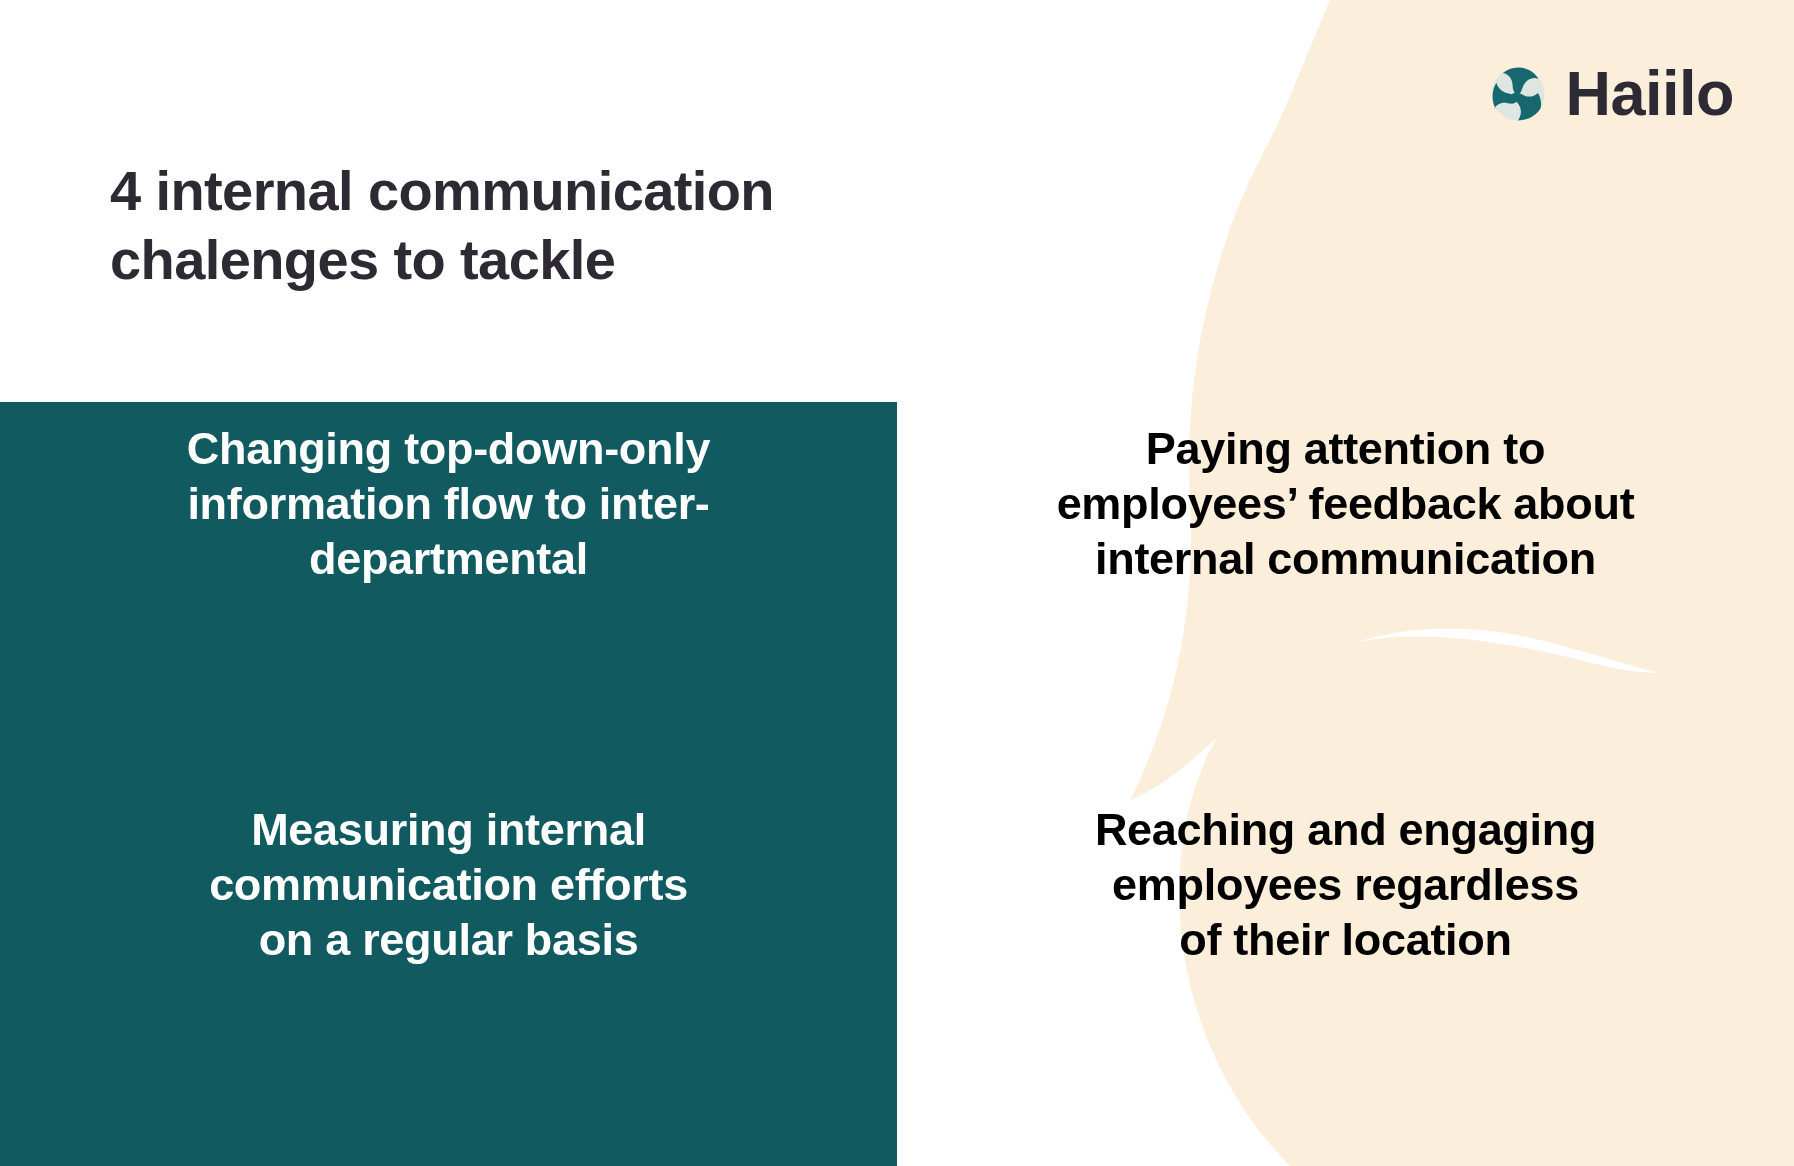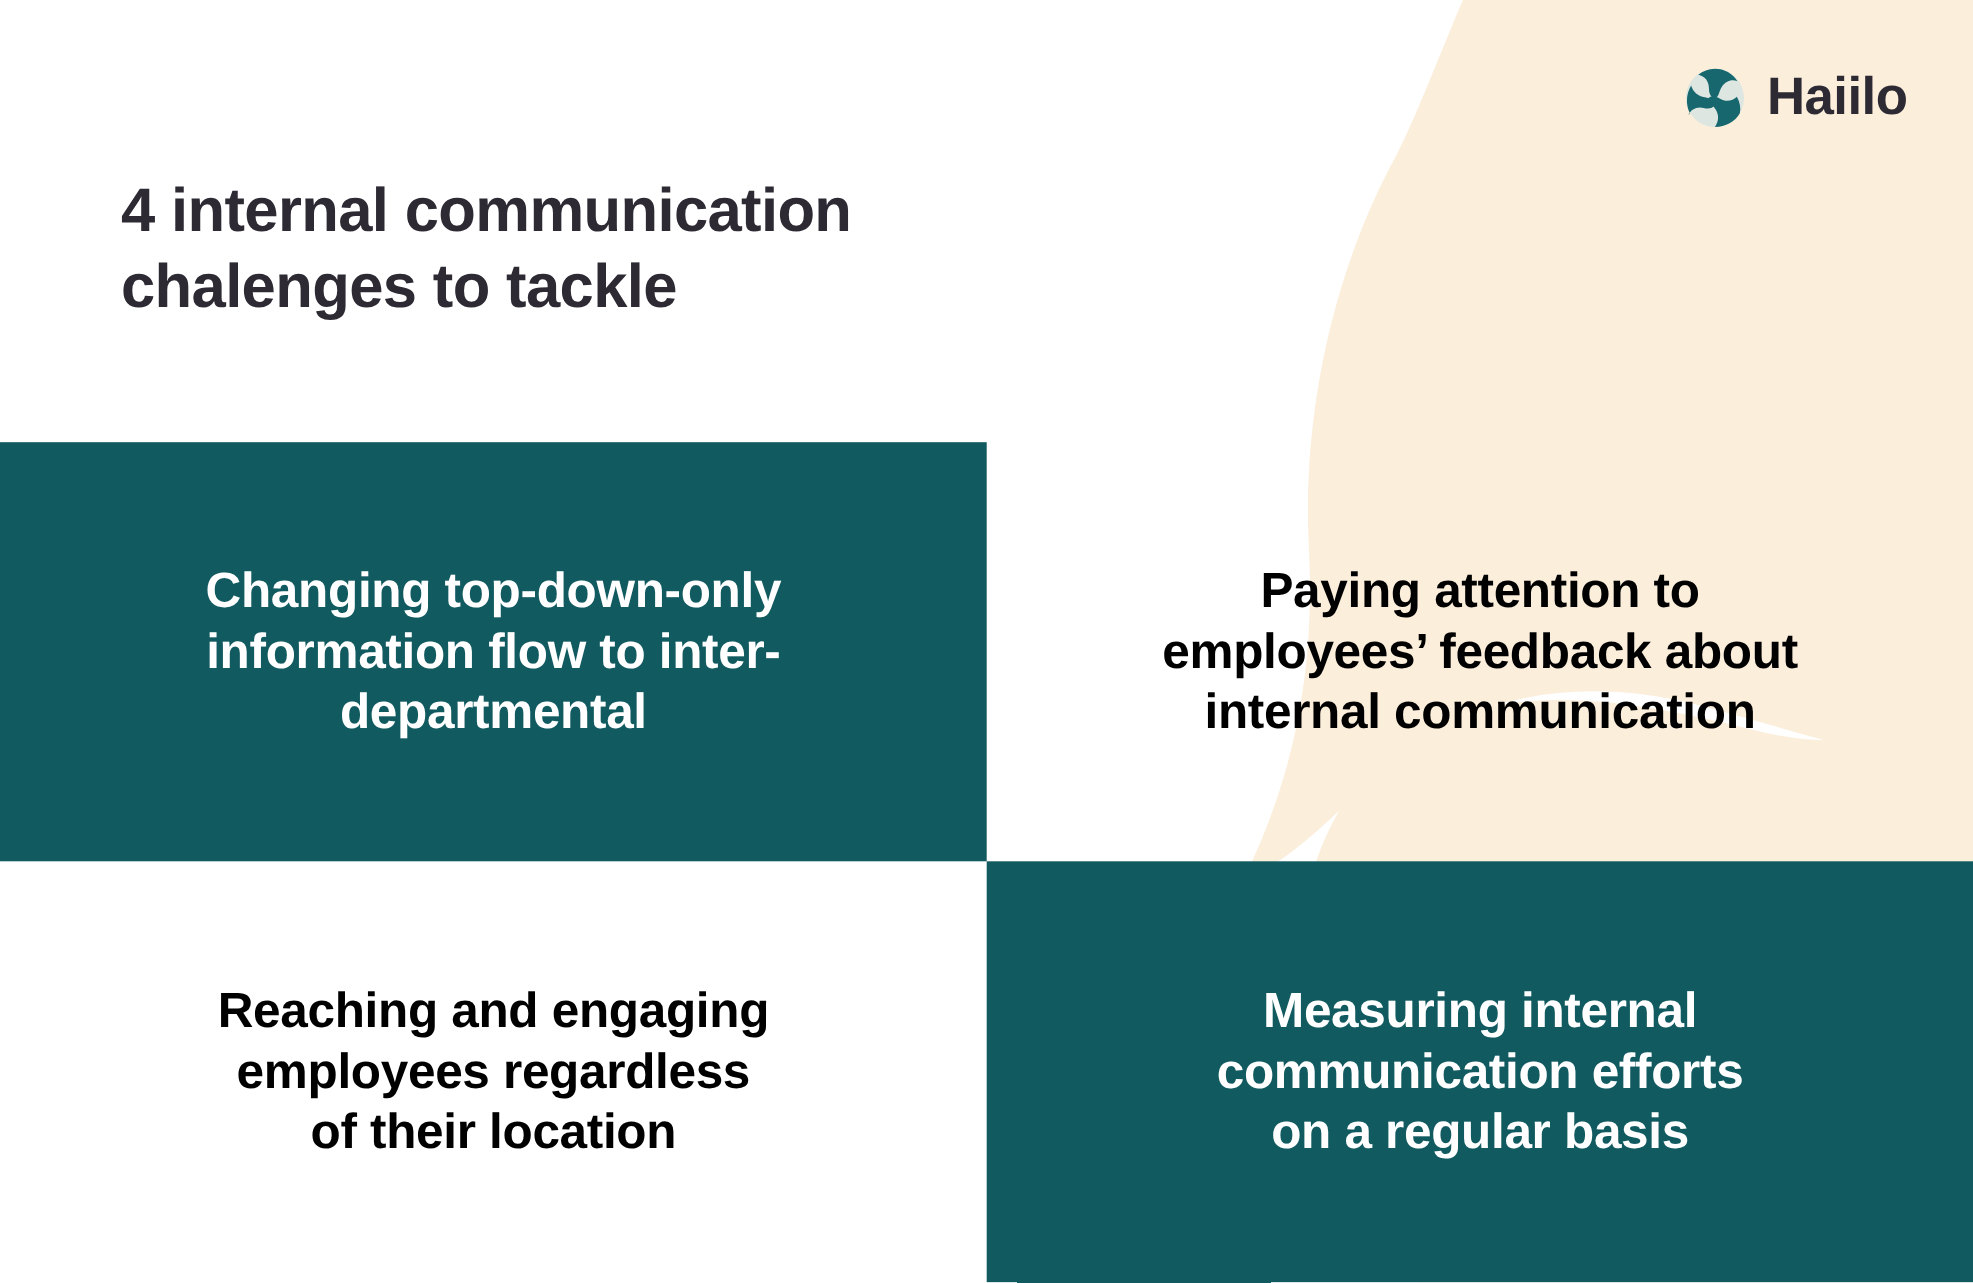--- a/index.html
+++ b/index.html
@@ -55,42 +55,41 @@
     display: flex;
     align-items: center;
     gap: 20px;
   }
   #brand-logo .mark {
     width: 54px;
     height: 54px;
     display: block;
   }
   #brand-logo .wordmark {
-    font-size: 48px;
+    font-size: 63px;
     font-weight: bold;
     letter-spacing: -0.5px;
     color: #2D2A33;
     line-height: 1;
   }
 
   
   #quadrants {
     position: absolute;
     left: 0;
     top: 402px;
     width: 1794px;
     height: 764px;
     display: grid;
     grid-template-columns: 897px 897px;
     grid-template-rows: 381px 383px;
     z-index: 2;
   }
   .quadrant {
     display: flex;
-    align-items: center;
     justify-content: center;
     box-sizing: border-box;
     padding: 20px 58px;
   }
   .quadrant .q-text {
     text-align: center;
     font-size: 45px;
     line-height: 1.22;
     font-weight: bold;
     letter-spacing: -0.3px;
@@ -150,27 +149,27 @@
 information flow to inter-
 departmental</div>
     </div>
 
     <div class="quadrant plain">
       <div class="q-text">Paying attention to
 employees’ feedback about
 internal communication</div>
     </div>
 
+    <div class="quadrant filled">
+      <div class="q-text">Measuring internal
+communication efforts
+on a regular basis</div>
+    </div>
+
     <div class="quadrant plain">
       <div class="q-text">Reaching and engaging
 employees regardless
 of their location</div>
-    </div>
-
-    <div class="quadrant filled">
-      <div class="q-text">Measuring internal
-communication efforts
-on a regular basis</div>
     </div>
 
   </div>
 
 </div>
 
 </body></html>

